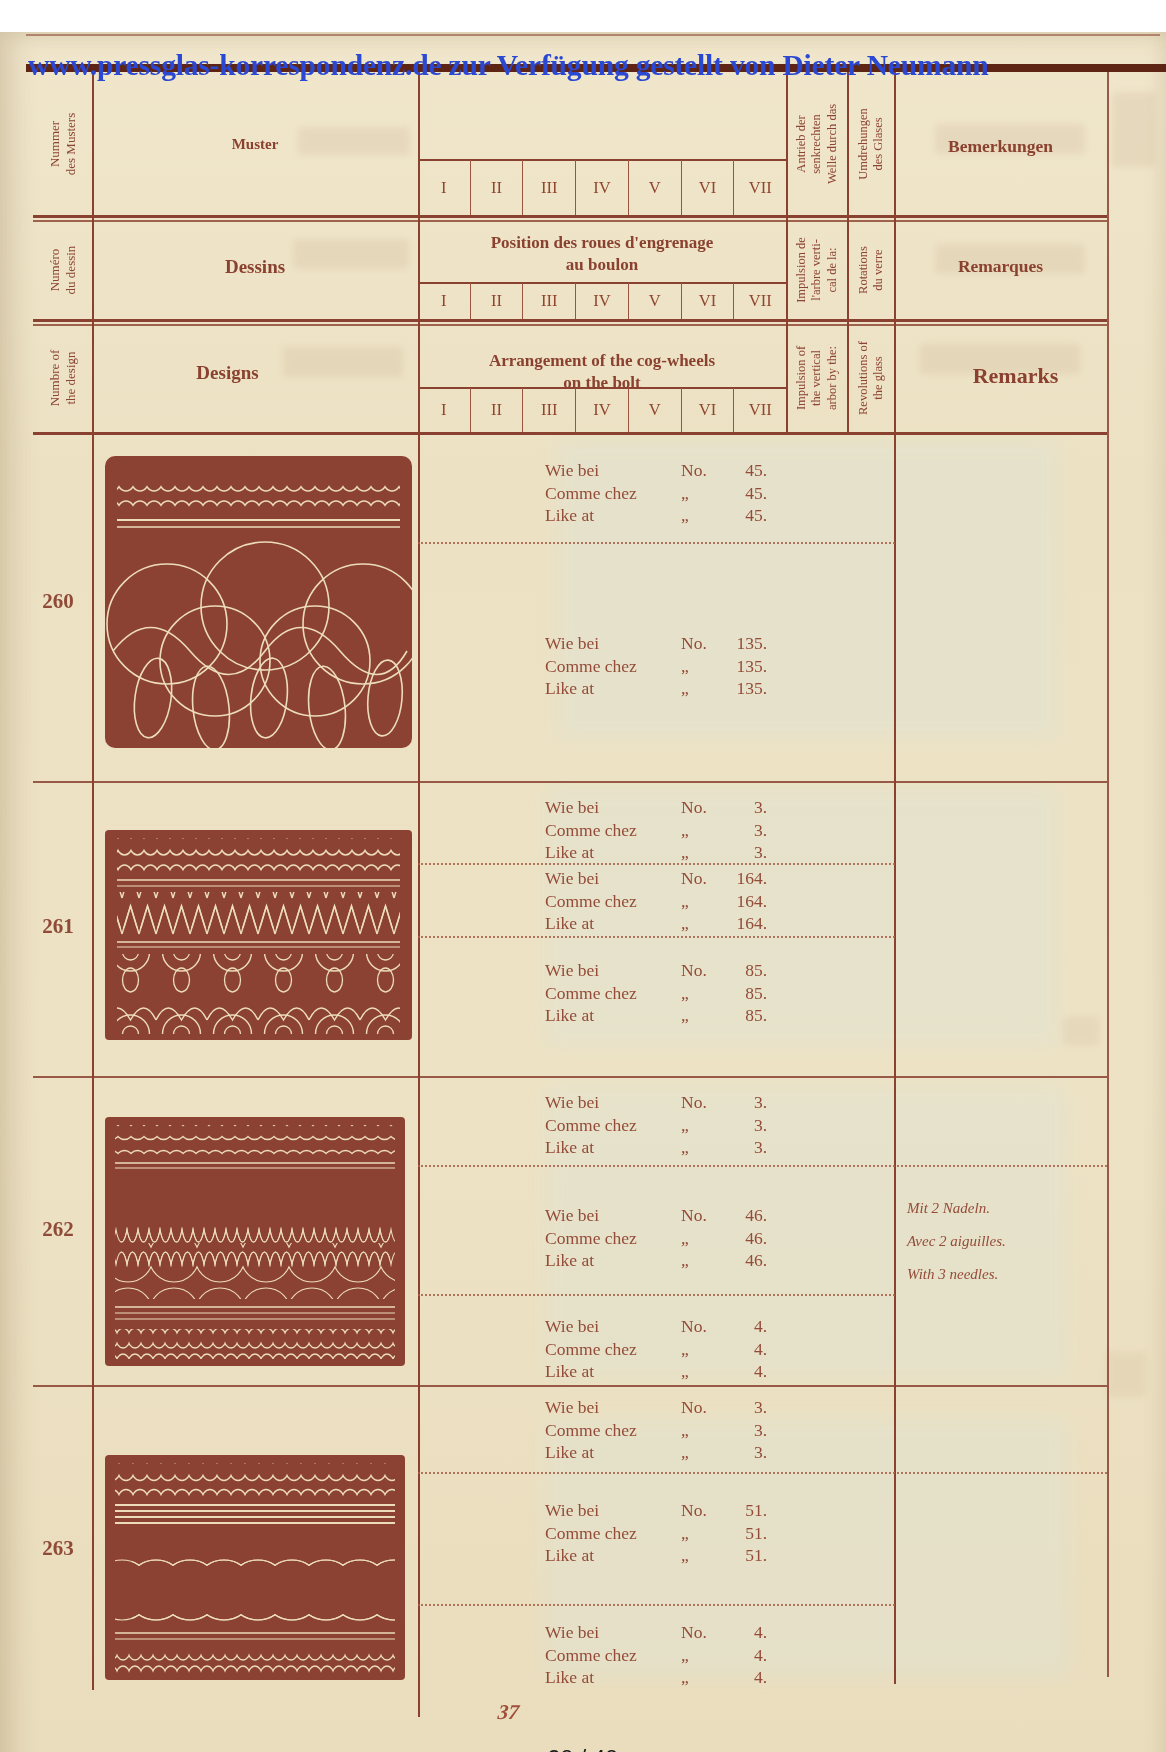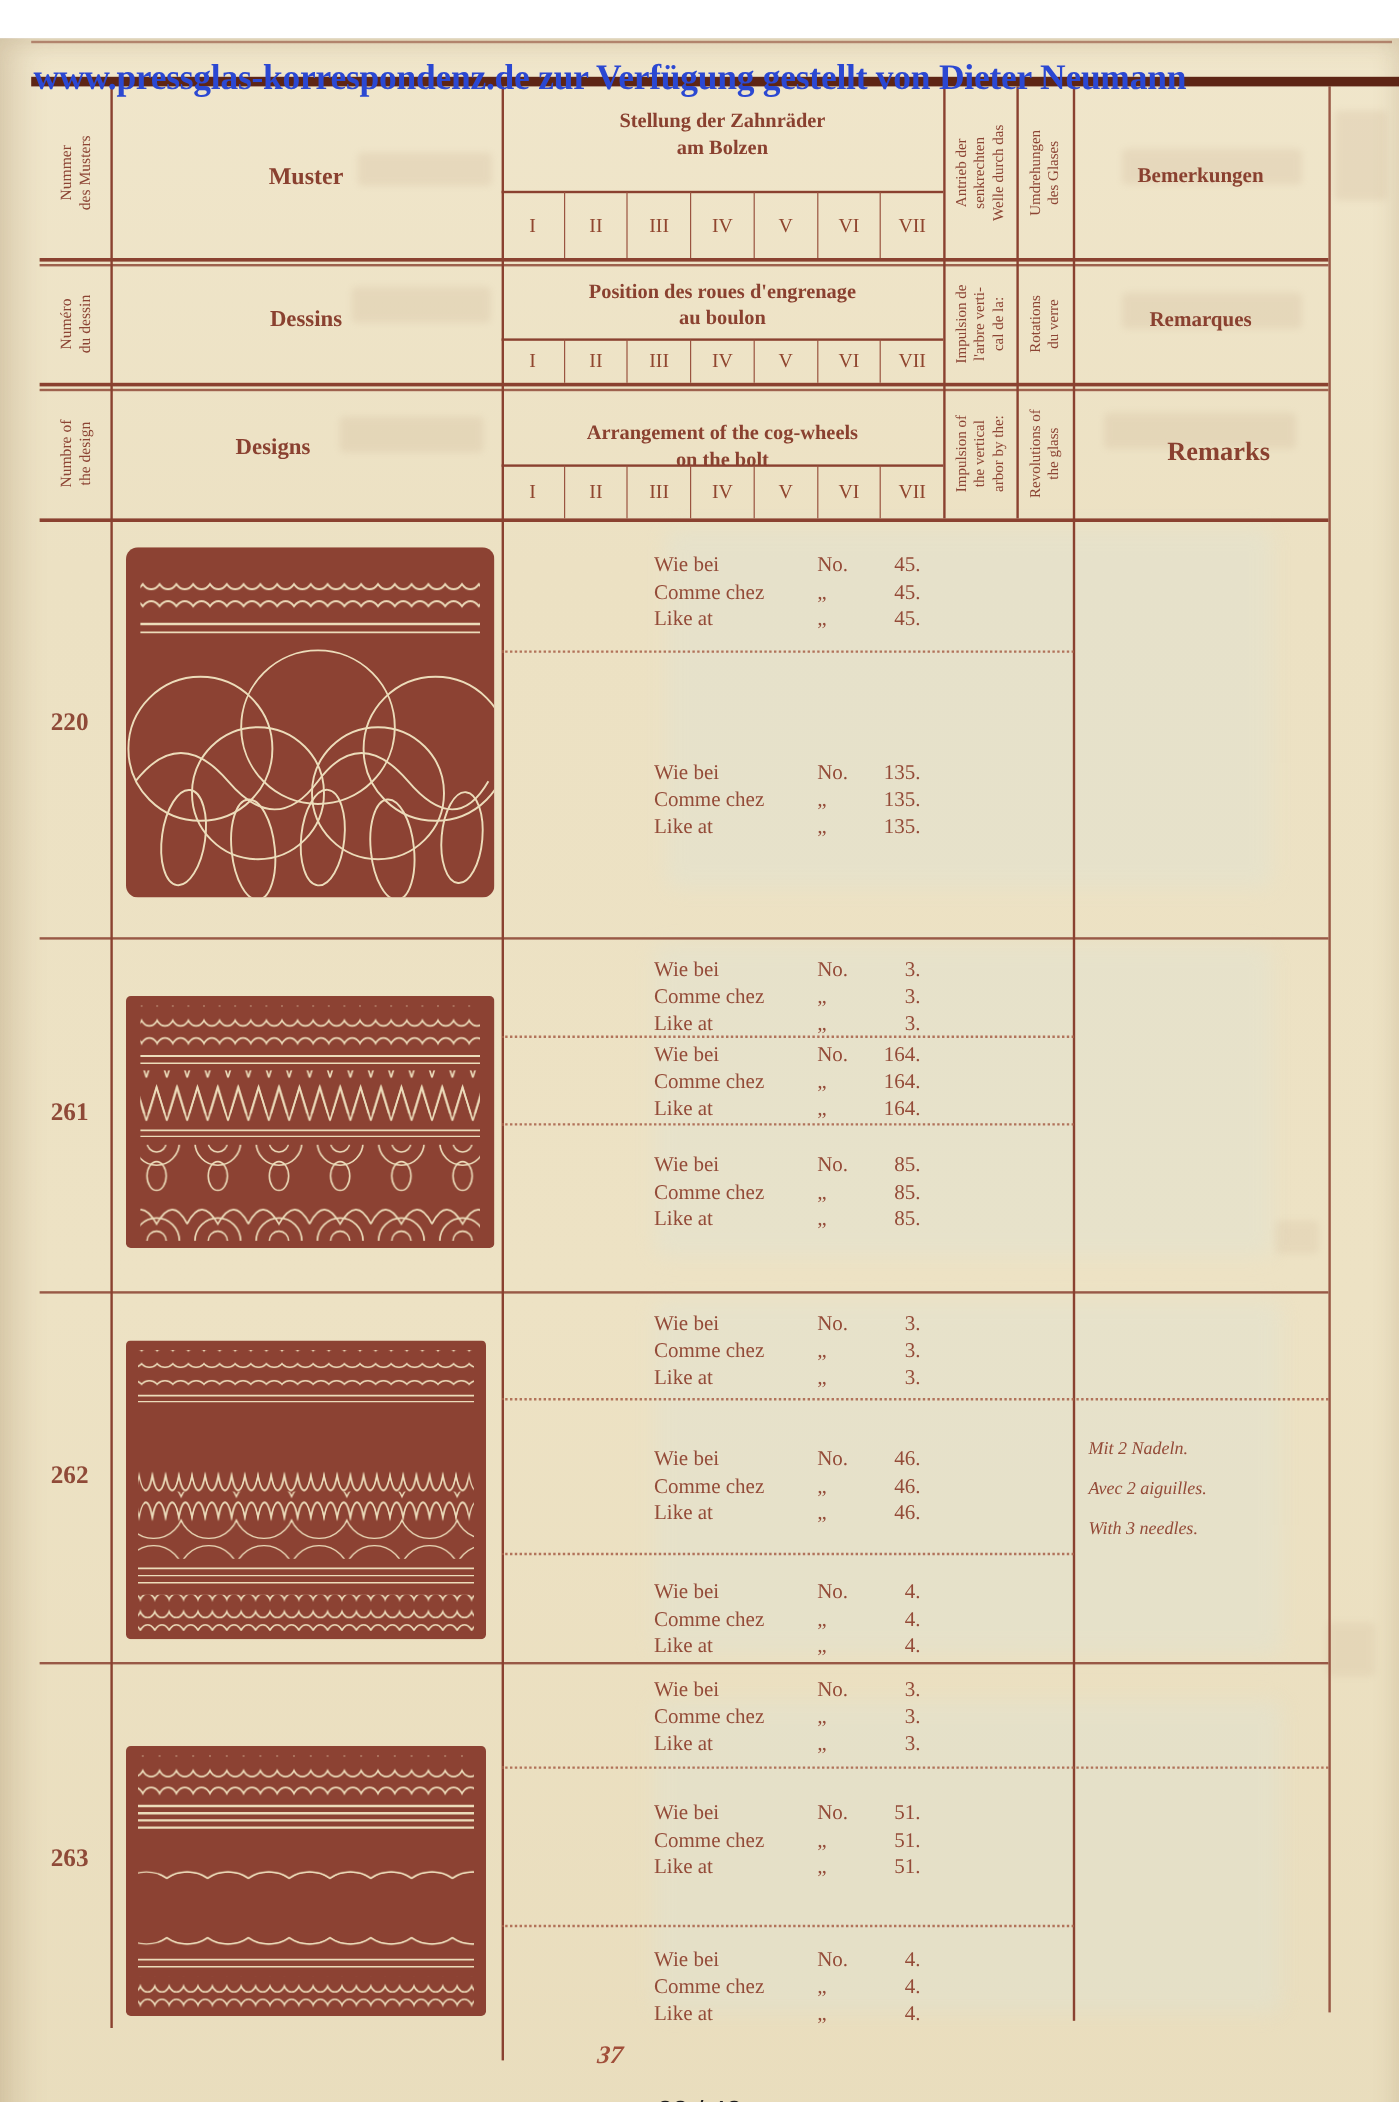--- a/index.html
+++ b/index.html
@@ -80,25 +80,21 @@
   <div class="hl" style="left:33px;top:287px;width:1074px;height:2.5px"></div>
   <div class="hl" style="left:33px;top:292px;width:1074px;height:1.5px;opacity:.8"></div>
   <div class="hl" style="left:33px;top:400px;width:1074px;height:3px"></div>
 
   <div class="vwrap" style="left:33px;top:40px;width:59px;height:143px">
     <div class="vin" style="font-size:13px">
       <div>Nummer</div>
       <div>des Musters</div>
     </div>
   </div>
-  <div class="coltitle" style="left:92px;top:104px;width:326px;font-size:20px">Muster</div>
-  <div class="postitle" style="top:58px">
-    <div>Stellung der Zahnräder</div>
-    <div>am Bolzen</div>
-  </div>
+  <div class="coltitle" style="left:92px;top:104px;width:326px;font-size:15px">Muster</div>
   <div class="hl" style="left:418px;top:127px;width:368px;height:1.5px"></div>
   <div class="rcells" style="top:128px;height:55px;line-height:55px">
     <div>I</div>
     <div style="border-left:1.5px solid #9a5440">II</div>
     <div style="border-left:1.5px solid #9a5440">III</div>
     <div style="border-left:1.5px solid #9a5440">IV</div>
     <div style="border-left:1.5px solid #9a5440">V</div>
     <div style="border-left:1.5px solid #9a5440">VI</div>
     <div style="border-left:1.5px solid #9a5440">VII</div>
   </div>
@@ -186,21 +182,21 @@
       <div>Revolutions of</div>
       <div>the glass</div>
     </div>
   </div>
   <div class="coltitle" style="left:894px;top:331px;width:243px;font-size:22px">Remarks</div>
 
   <div class="hl" style="left:33px;top:749px;width:1074px;height:2px;opacity:.85"></div>
   <div class="hl" style="left:33px;top:1044px;width:1074px;height:2px;opacity:.85"></div>
   <div class="hl" style="left:33px;top:1353px;width:1074px;height:2px;opacity:.85"></div>
 
-  <div class="rownum" style="top:557px">220</div>
+  <div class="rownum" style="top:557px">260</div>
   <svg class="pattern" style="left:105px;top:424px" width="307" height="292" viewBox="0 0 307 292">
     <defs>
       <pattern id="p260a" width="14" height="40" patternUnits="userSpaceOnUse">
         <ellipse cx="7" cy="20" rx="10" ry="15" fill="none" stroke="#ecdcba" stroke-width="1.5"></ellipse>
       </pattern>
     </defs>
     <rect x="0" y="0" width="307" height="292" rx="10" fill="#8c4233"></rect>
     <rect x="12" y="12" width="283" height="44" fill="url(#p260a)"></rect>
     <line x1="12" y1="64" x2="295" y2="64" stroke="#ecdcba" stroke-width="2"></line>
     <line x1="12" y1="71" x2="295" y2="71" stroke="#ecdcba" stroke-width="1.4"></line>

